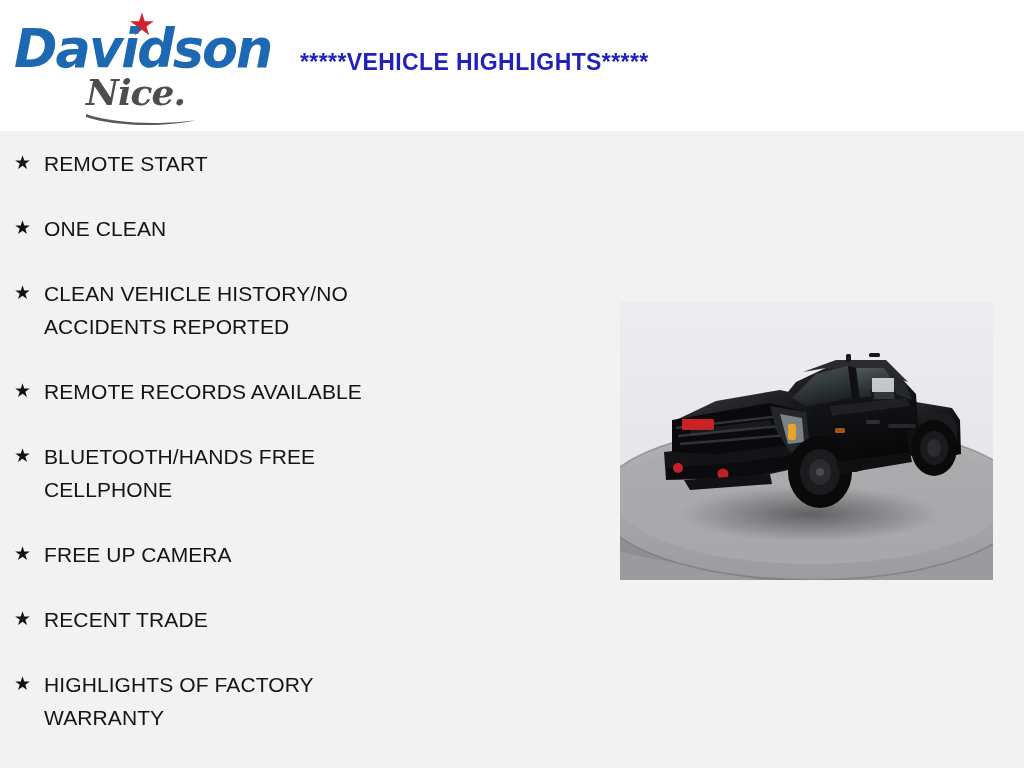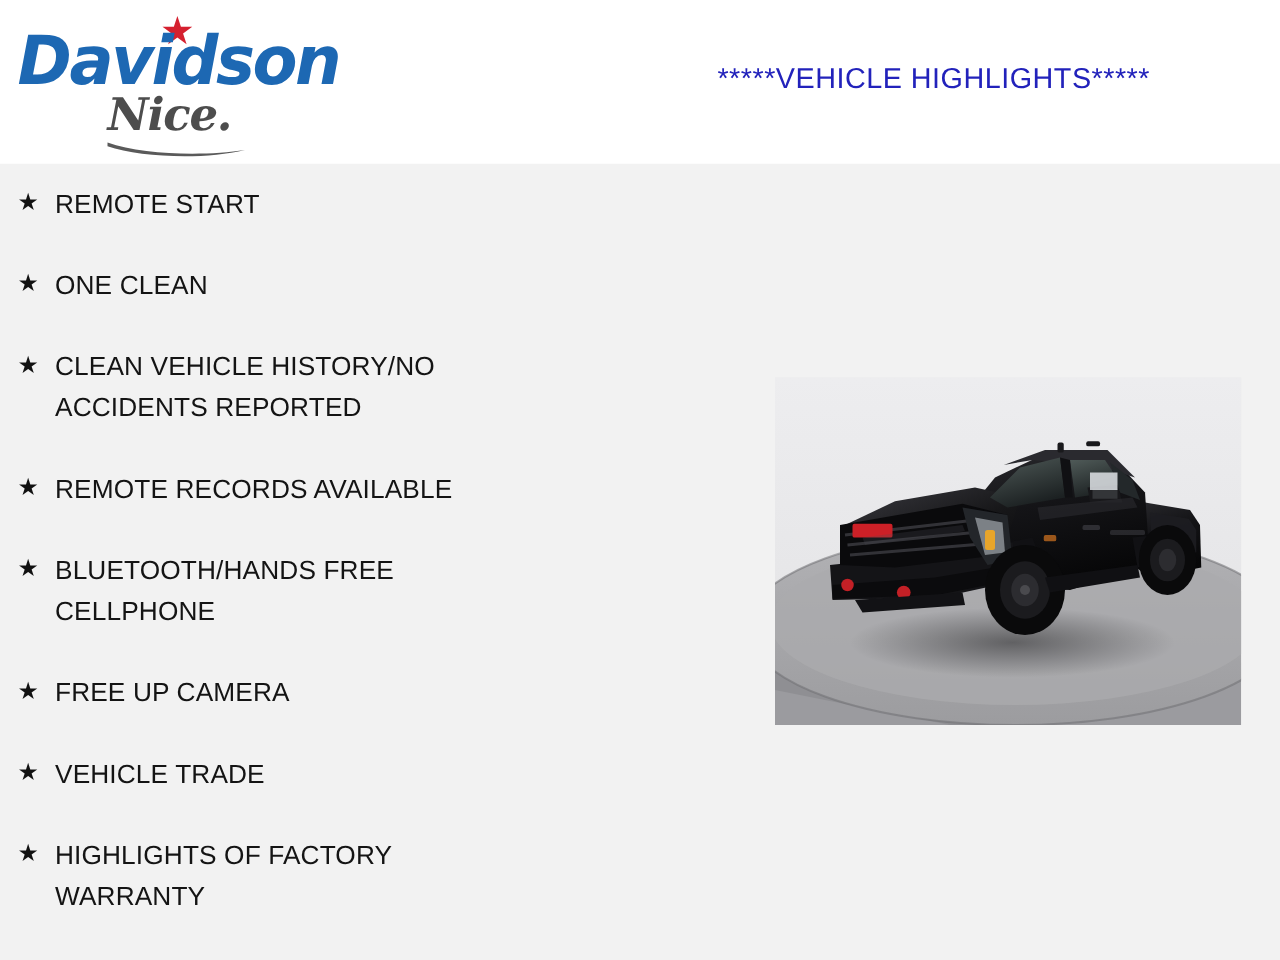--- a/index.html
+++ b/index.html
@@ -93,23 +93,23 @@
     overflow: hidden;
   }
   #logo-swoosh svg { display: block; }
 
   
   #title {
     position: absolute;
     left: 300px;
     top: 49px;
     width: 620px;
-    text-align: right;
+    text-align: left;
     font-family: "Liberation Sans", sans-serif;
-    font-weight: normal;
+    font-weight: bold;
     font-size: 23px;
     letter-spacing: 0.4px;
     color: #2222bb;
     white-space: nowrap;
   }
 
   
   #highlights {
     position: absolute;
     left: 0px;
@@ -214,21 +214,21 @@
 CELLPHONE</span>
     </li>
 
     <li class="hl-item">
       <span class="hl-star">★</span>
       <span class="hl-label">FREE UP CAMERA</span>
     </li>
 
     <li class="hl-item">
       <span class="hl-star">★</span>
-      <span class="hl-label">VEHICLE TRADE</span>
+      <span class="hl-label">RECENT TRADE</span>
     </li>
 
     <li class="hl-item">
       <span class="hl-star">★</span>
       <span class="hl-label">HIGHLIGHTS OF FACTORY
 WARRANTY</span>
     </li>
 
   </ul>
 

